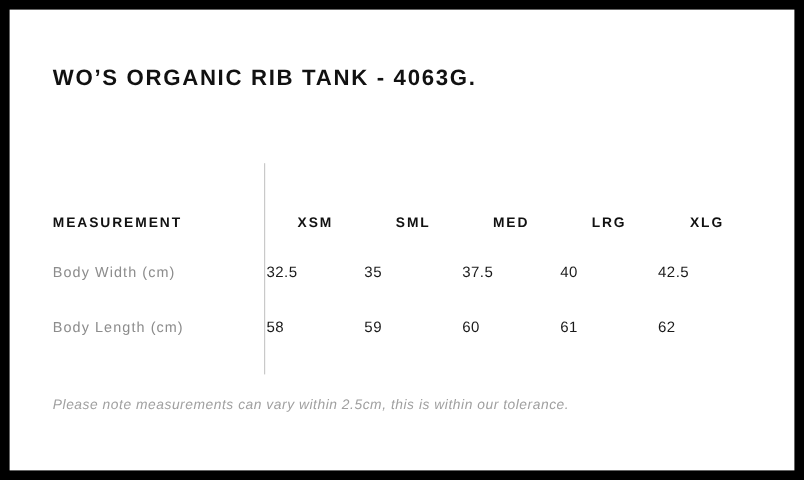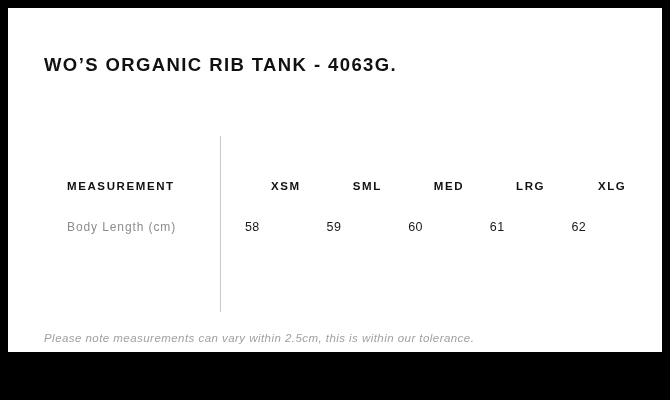--- a/index.html
+++ b/index.html
@@ -11,21 +11,21 @@
     height: 400px;
     background: #000000;
     font-family: "Liberation Sans", sans-serif;
     overflow: hidden;
   }
   .page {
     position: absolute;
     left: 8px;
     top: 8px;
     width: 654px;
-    height: 344px;
+    height: 384px;
     background: #ffffff;
     box-sizing: border-box;
   }
   .title {
     position: absolute;
     left: 36px;
     top: 46px;
     font-size: 18.5px;
     font-weight: bold;
     letter-spacing: 1.4px;
@@ -35,21 +35,20 @@
   .table-wrap {
     position: absolute;
     left: 36px;
     top: 128px;
     width: 586px;
   }
   table.size-table {
     border-collapse: collapse;
     width: 586px;
     table-layout: fixed;
-    margin-left: 23px;
   }
   table.size-table th,
   table.size-table td {
     padding: 0;
     margin: 0;
     font-weight: normal;
     vertical-align: middle;
   }
   th.col-label, td.col-label {
     width: 178px;
@@ -113,20 +112,28 @@
           <th class="col-label">MEASUREMENT</th>
           <th class="col-size">XSM</th>
           <th class="col-size">SML</th>
           <th class="col-size">MED</th>
           <th class="col-size">LRG</th>
           <th class="col-size">XLG</th>
         </tr>
       </thead>
       <tbody>
         <tr class="data-row">
+          <td class="col-label">Body Width (cm)</td>
+          <td class="col-size">32.5</td>
+          <td class="col-size">35</td>
+          <td class="col-size">37.5</td>
+          <td class="col-size">40</td>
+          <td class="col-size">42.5</td>
+        </tr>
+        <tr class="data-row">
           <td class="col-label">Body Length (cm)</td>
           <td class="col-size">58</td>
           <td class="col-size">59</td>
           <td class="col-size">60</td>
           <td class="col-size">61</td>
           <td class="col-size">62</td>
         </tr>
       </tbody>
     </table>
   </div>

